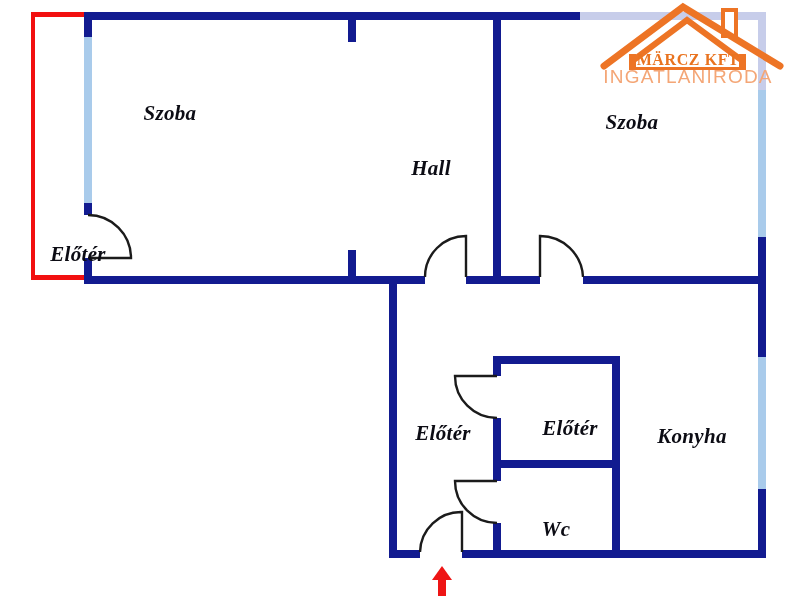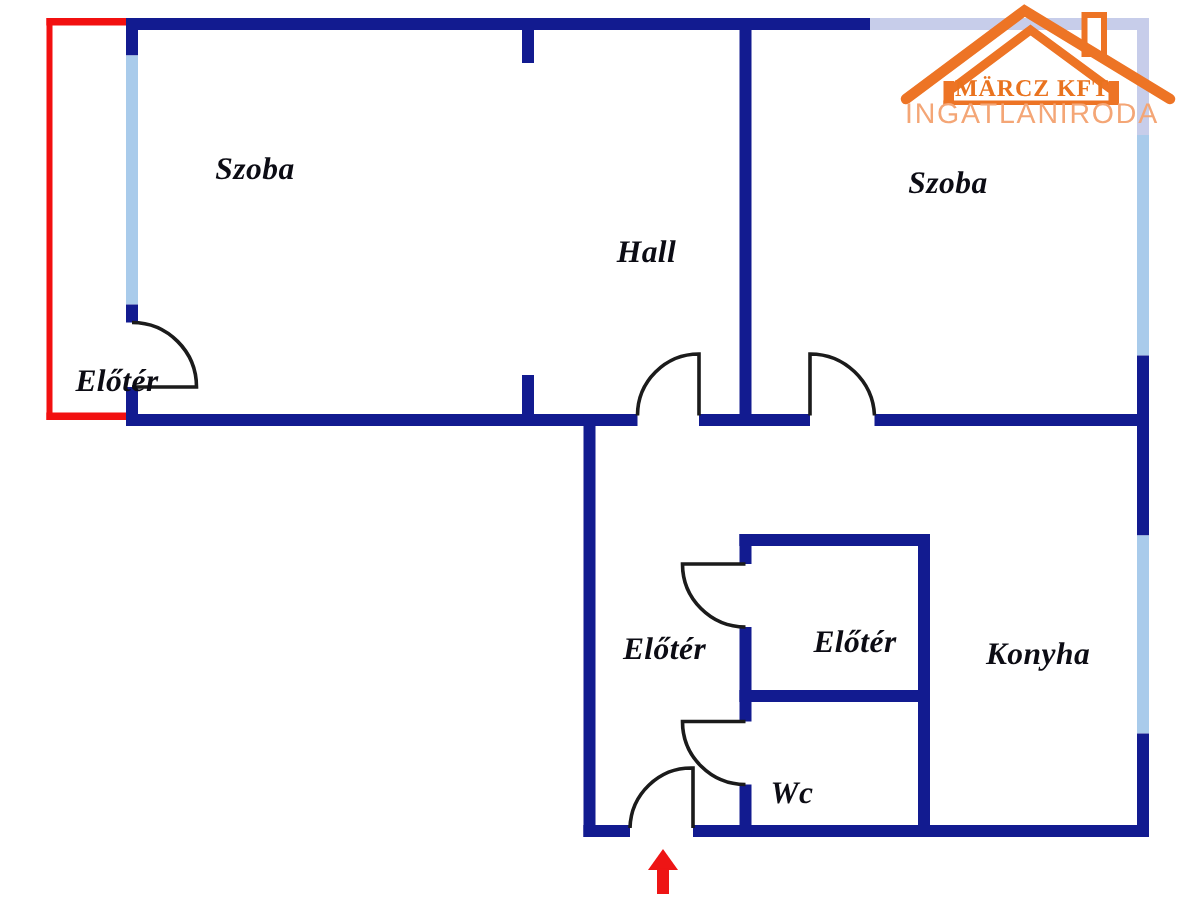--- a/index.html
+++ b/index.html
@@ -109,19 +109,19 @@
       <rect class="logo-bar" x="629" y="67" width="117" height="3"></rect>
     </g>
   </svg>
 
   <div class="label" style="left:170px;top:101px">Szoba</div>
   <div class="label" style="left:431px;top:156px">Hall</div>
   <div class="label" style="left:632px;top:110px">Szoba</div>
   <div class="label" style="left:78px;top:242px">Előtér</div>
   <div class="label" style="left:443px;top:421px">Előtér</div>
   <div class="label" style="left:570px;top:416px">Előtér</div>
-  <div class="label" style="left:528px;top:517px">Wc</div>
+  <div class="label" style="left:556px;top:517px">Wc</div>
   <div class="label" style="left:692px;top:424px">Konyha</div>
 
   <div class="logo-company" style="left:688px;top:60px">MÄRCZ KFT</div>
   <div class="logo-subtitle" style="left:688px;top:77px">INGATLANIRODA</div>
 
 </div>
 
 </body></html>

